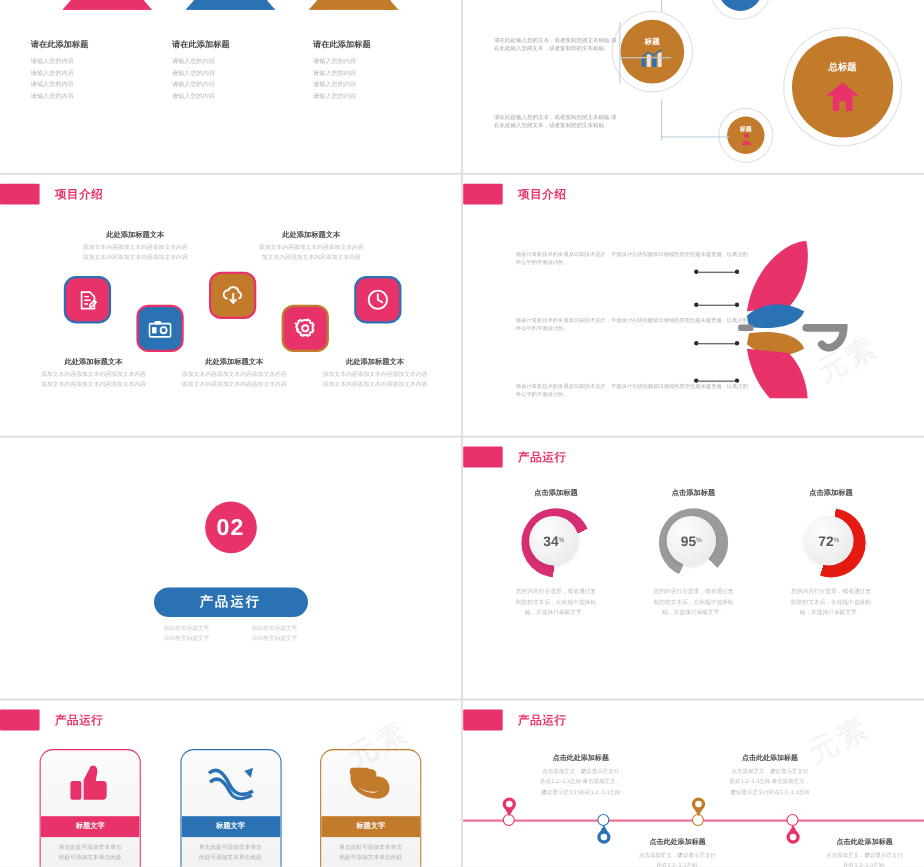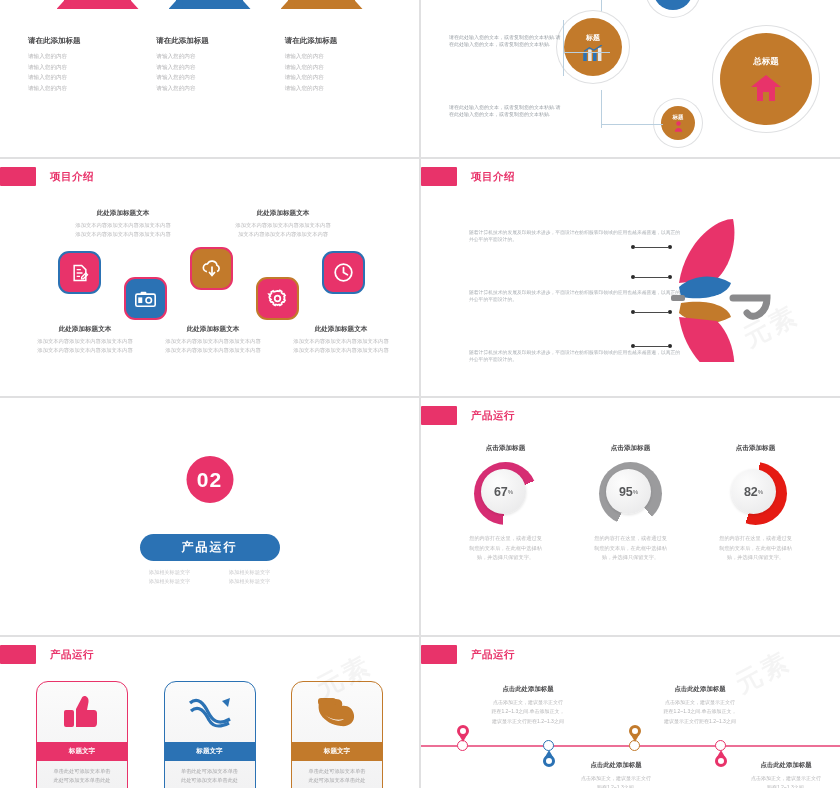--- a/index.html
+++ b/index.html
@@ -345,21 +345,21 @@
       <div class="sq"></div>
       <div class="txt">产品运行</div>
     </div>
 
     <div class="dwrap">
       <div class="dcell">
         <div class="dtitle">点击添加标题</div>
         <div class="donut">
           <div class="ring" style="background:conic-gradient(from 185deg,#d62d73 0% 67%,transparent 67% 100%);"></div>
           <div class="hole">
-            <span class="val">67</span>
+            <span class="val">34</span>
             <span class="pct">%</span>
           </div>
         </div>
         <p>您的内容打在这里，或者通过复</p>
         <p>制您的文本后，在此框中选择粘</p>
         <p>贴，并选择只保留文字。</p>
       </div>
 
       <div class="dcell">
         <div class="dtitle">点击添加标题</div>
@@ -373,21 +373,21 @@
         <p>您的内容打在这里，或者通过复</p>
         <p>制您的文本后，在此框中选择粘</p>
         <p>贴，并选择只保留文字。</p>
       </div>
 
       <div class="dcell">
         <div class="dtitle">点击添加标题</div>
         <div class="donut">
           <div class="ring" style="background:conic-gradient(from 8deg,#e51b13 0% 53%,transparent 53% 100%);"></div>
           <div class="hole">
-            <span class="val">82</span>
+            <span class="val">72</span>
             <span class="pct">%</span>
           </div>
         </div>
         <p>您的内容打在这里，或者通过复</p>
         <p>制您的文本后，在此框中选择粘</p>
         <p>贴，并选择只保留文字。</p>
       </div>
     </div>
   </div>
 

